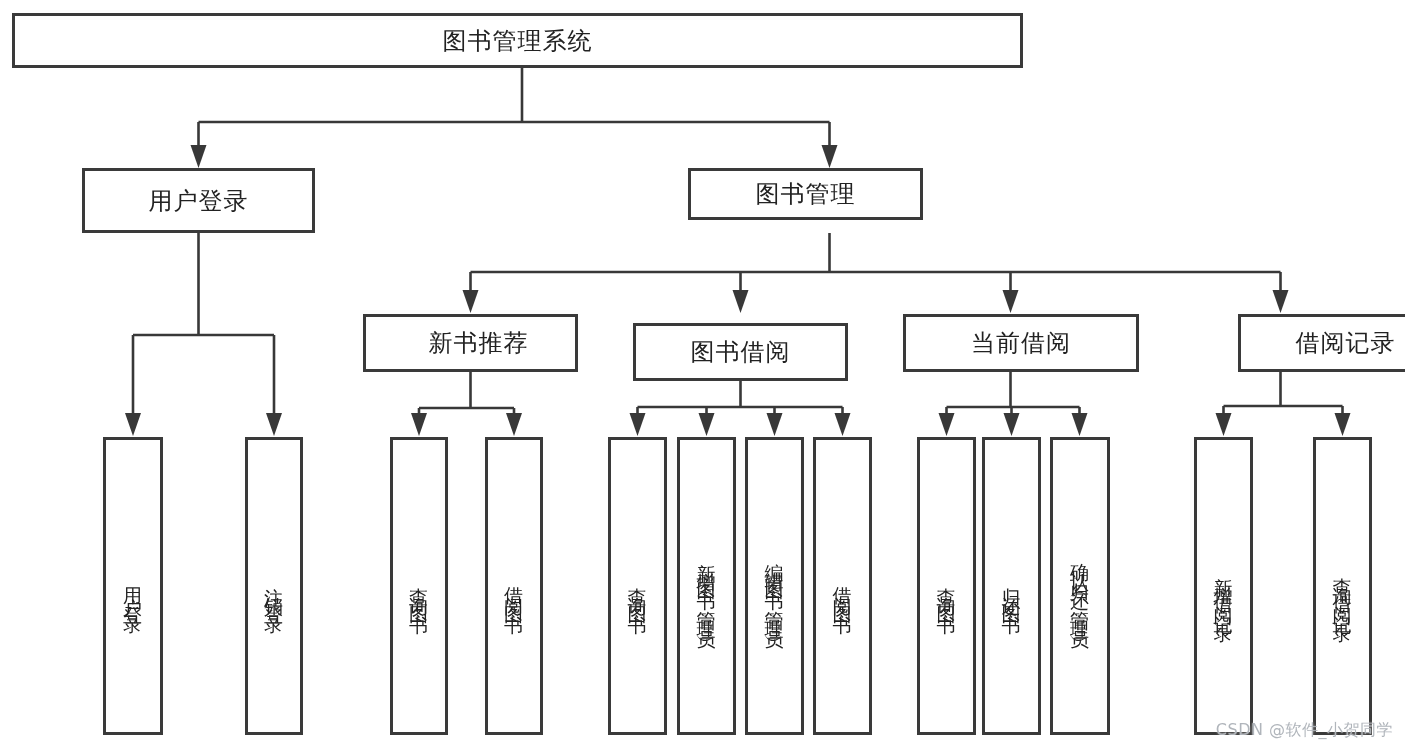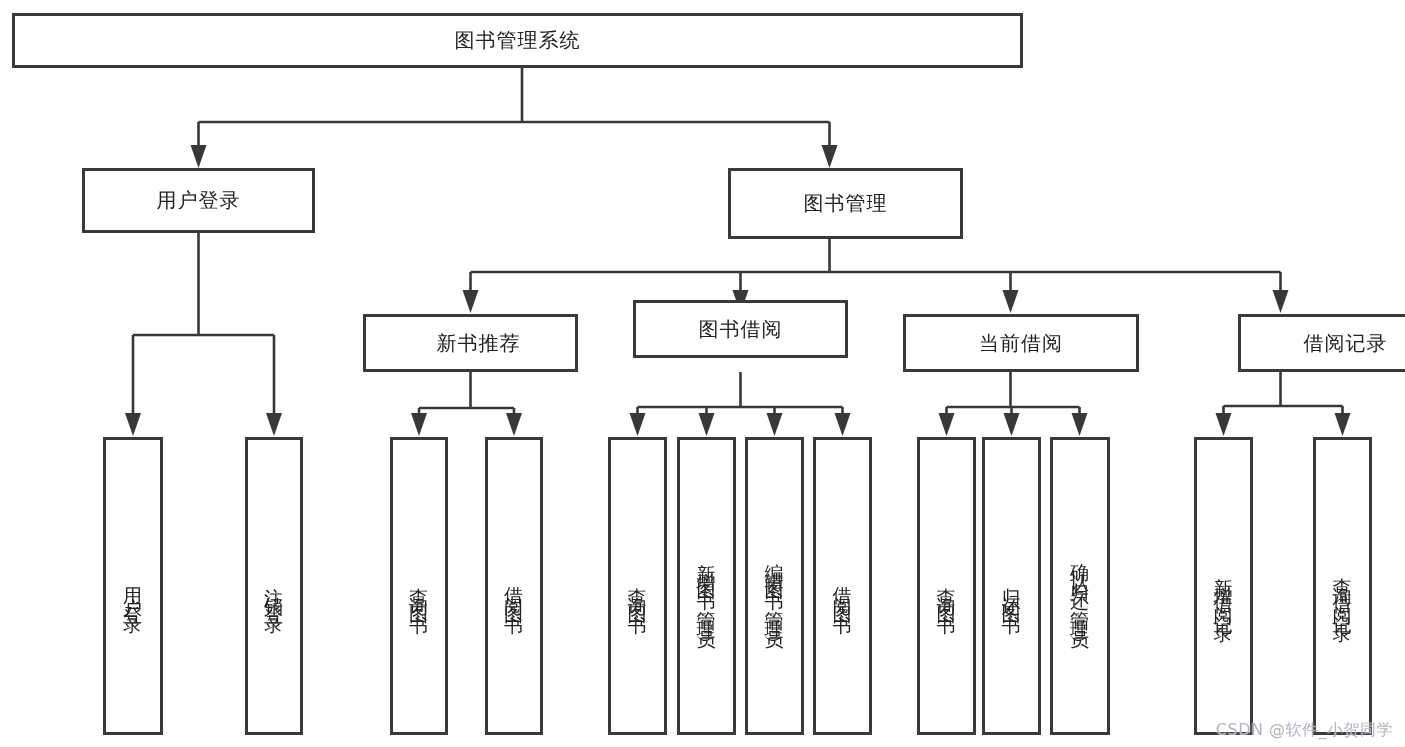--- a/index.html
+++ b/index.html
@@ -35,21 +35,21 @@
     box-sizing: border-box;
     border: 3px solid var(--box-border, #3a3a3a);
     background: #ffffff;
     display: flex;
     align-items: center;
     justify-content: center;
     color: var(--text, #222222);
     text-align: center;
   }
   .box.h {
-    font-size: 20px;
+    font-size: 24px;
     letter-spacing: 1px;
     white-space: nowrap;
     font-family: Liberation Serif, serif;
   }
   .box.v {
     writing-mode: vertical-lr;
     text-orientation: mixed;
     font-size: 19px;
     line-height: 1;
     letter-spacing: 0.5em;
@@ -143,24 +143,24 @@
       <line x1="1223.5" y1="406" x2="1223.5" y2="418"></line>
       <line x1="1342.5" y1="406" x2="1342.5" y2="418"></line>
       <polygon points="1215.5,413 1231.5,413 1223.5,436"></polygon>
       <polygon points="1334.5,413 1350.5,413 1342.5,436"></polygon>
     </g>
   </svg>
 
   <div class="box h" style="left:12px; top:13px; width:1011px; height:55px;">图书管理系统</div>
 
   <div class="box h" style="left:82px; top:168px; width:233px; height:65px;">用户登录</div>
-  <div class="box h" style="left:728px; top:168px; width:235px; height:71px;">图书管理</div>
+  <div class="box h" style="left:688px; top:168px; width:235px; height:52px;">图书管理</div>
 
   <div class="box h" style="left:363px; top:314px; width:215px; height:58px;padding-left:16px;">新书推荐</div>
-  <div class="box h" style="left:633px; top:300px; width:215px; height:58px;">图书借阅</div>
+  <div class="box h" style="left:633px; top:323px; width:215px; height:58px;">图书借阅</div>
   <div class="box h" style="left:903px; top:314px; width:236px; height:58px;">当前借阅</div>
   <div class="box h" style="left:1238px; top:314px; width:215px; height:58px;">借阅记录</div>
 
   <div class="box v" style="left:103px; top:437px; width:60px; height:298px;">用户登录</div>
   <div class="box v" style="left:245px; top:437px; width:58px; height:298px;">注销登录</div>
 
   <div class="box v" style="left:390px; top:437px; width:58px; height:298px;">查询图书</div>
   <div class="box v" style="left:485px; top:437px; width:58px; height:298px;">借阅图书</div>
 
   <div class="box v" style="left:608px; top:437px; width:59px; height:298px;">查询图书</div>

